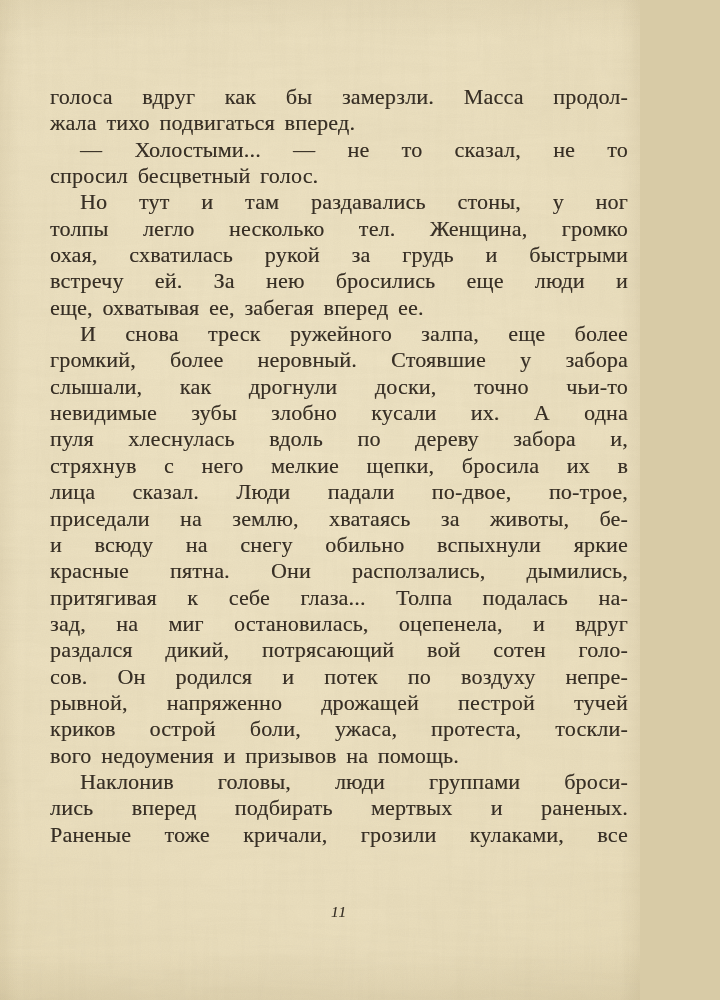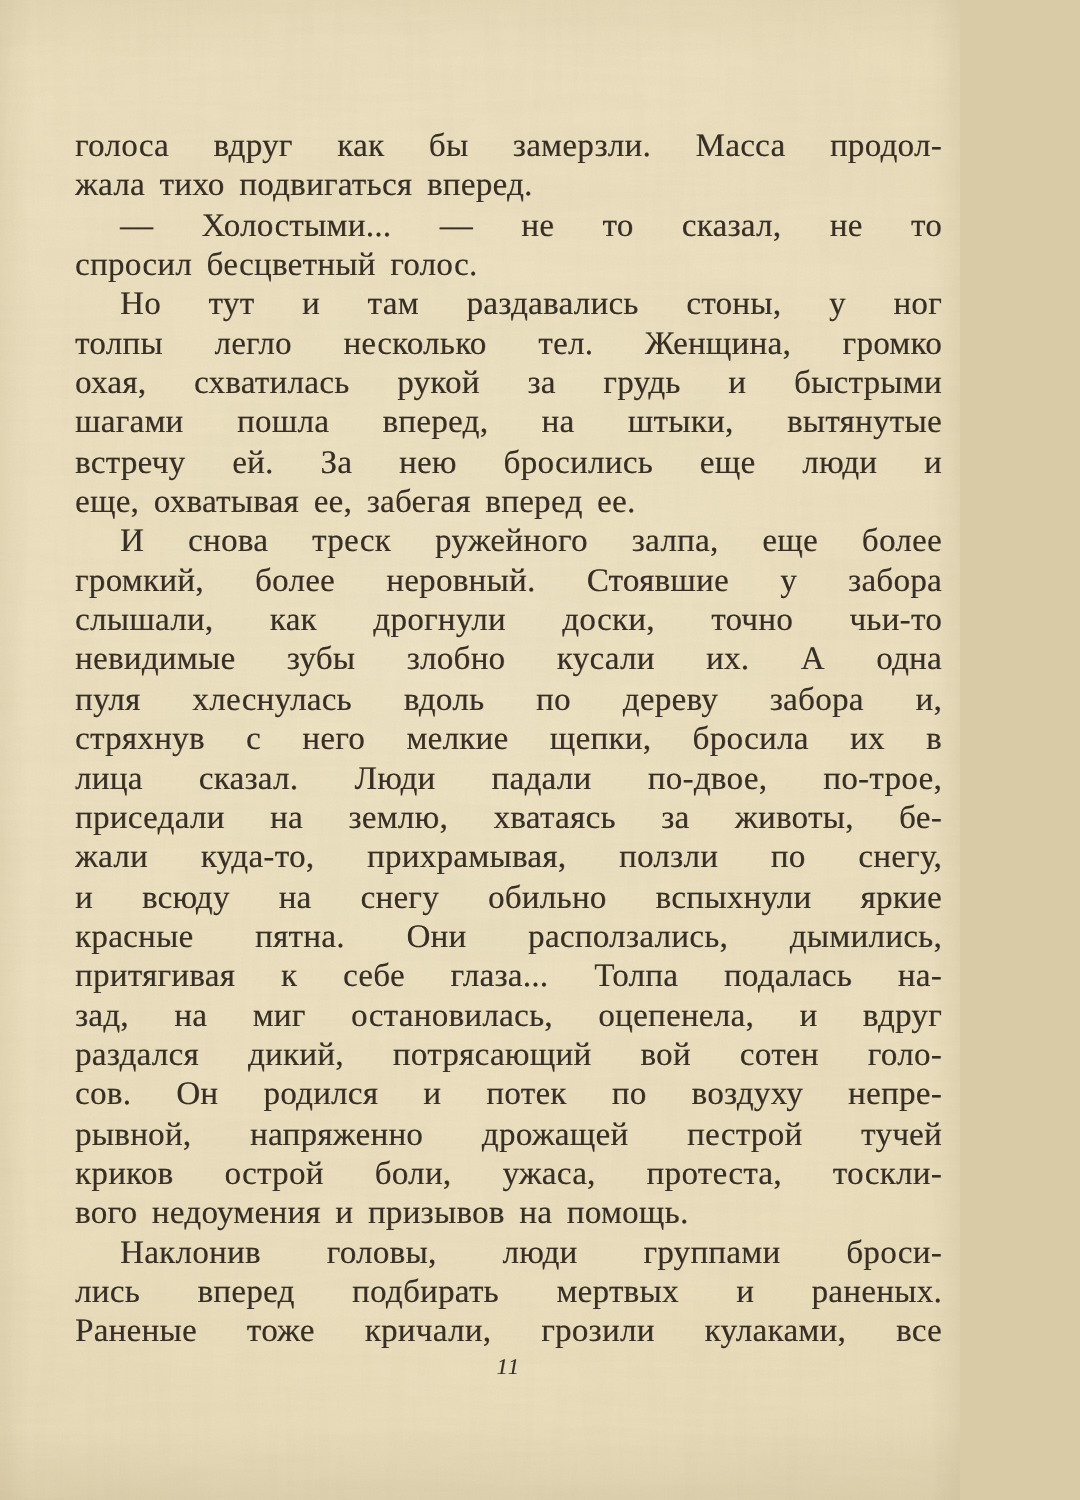--- a/index.html
+++ b/index.html
@@ -100,32 +100,30 @@
   <div class="vignette"></div>
 
   <div class="text-block">
     <div class="ln j">голоса вдруг как бы замерзли. Масса продол-</div>
     <div class="ln">жала тихо подвигаться вперед.</div>
     <div class="ln j i">— Холостыми... — не то сказал, не то</div>
     <div class="ln">спросил бесцветный голос.</div>
     <div class="ln j i">Но тут и там раздавались стоны, у ног</div>
     <div class="ln j">толпы легло несколько тел. Женщина, громко</div>
     <div class="ln j">охая, схватилась рукой за грудь и быстрыми</div>
-    <div class="ln j">шагами пошла вперед, на штыки, вытянутые</div>
     <div class="ln j">встречу ей. За нею бросились еще люди и</div>
     <div class="ln">еще, охватывая ее, забегая вперед ее.</div>
     <div class="ln j i">И снова треск ружейного залпа, еще более</div>
     <div class="ln j">громкий, более неровный. Стоявшие у забора</div>
     <div class="ln j">слышали, как дрогнули доски, точно чьи-то</div>
     <div class="ln j">невидимые зубы злобно кусали их. А одна</div>
     <div class="ln j">пуля хлеснулась вдоль по дереву забора и,</div>
     <div class="ln j">стряхнув с него мелкие щепки, бросила их в</div>
     <div class="ln j">лица сказал. Люди падали по-двое, по-трое,</div>
     <div class="ln j">приседали на землю, хватаясь за животы, бе-</div>
-    <div class="ln j">жали куда-то, прихрамывая, ползли по снегу,</div>
     <div class="ln j">и всюду на снегу обильно вспыхнули яркие</div>
     <div class="ln j">красные пятна. Они расползались, дымились,</div>
     <div class="ln j">притягивая к себе глаза... Толпа подалась на-</div>
     <div class="ln j">зад, на миг остановилась, оцепенела, и вдруг</div>
     <div class="ln j">раздался дикий, потрясающий вой сотен голо-</div>
     <div class="ln j">сов. Он родился и потек по воздуху непре-</div>
     <div class="ln j">рывной, напряженно дрожащей пестрой тучей</div>
     <div class="ln j">криков острой боли, ужаса, протеста, тоскли-</div>
     <div class="ln">вого недоумения и призывов на помощь.</div>
     <div class="ln j i">Наклонив головы, люди группами броси-</div>

